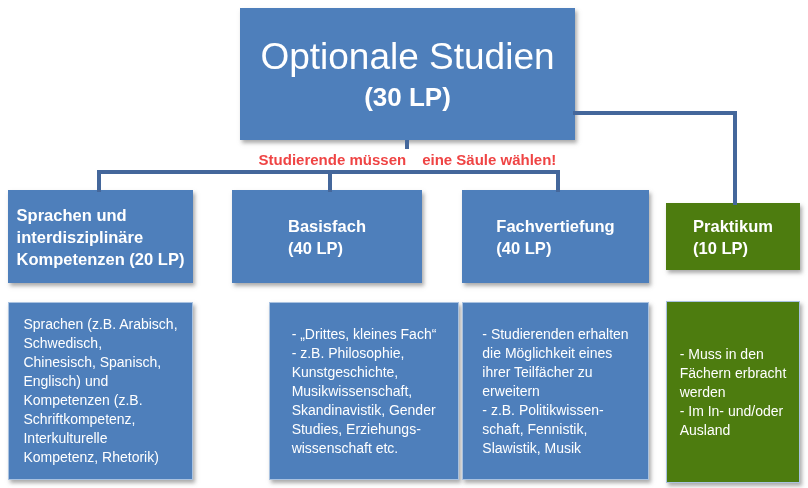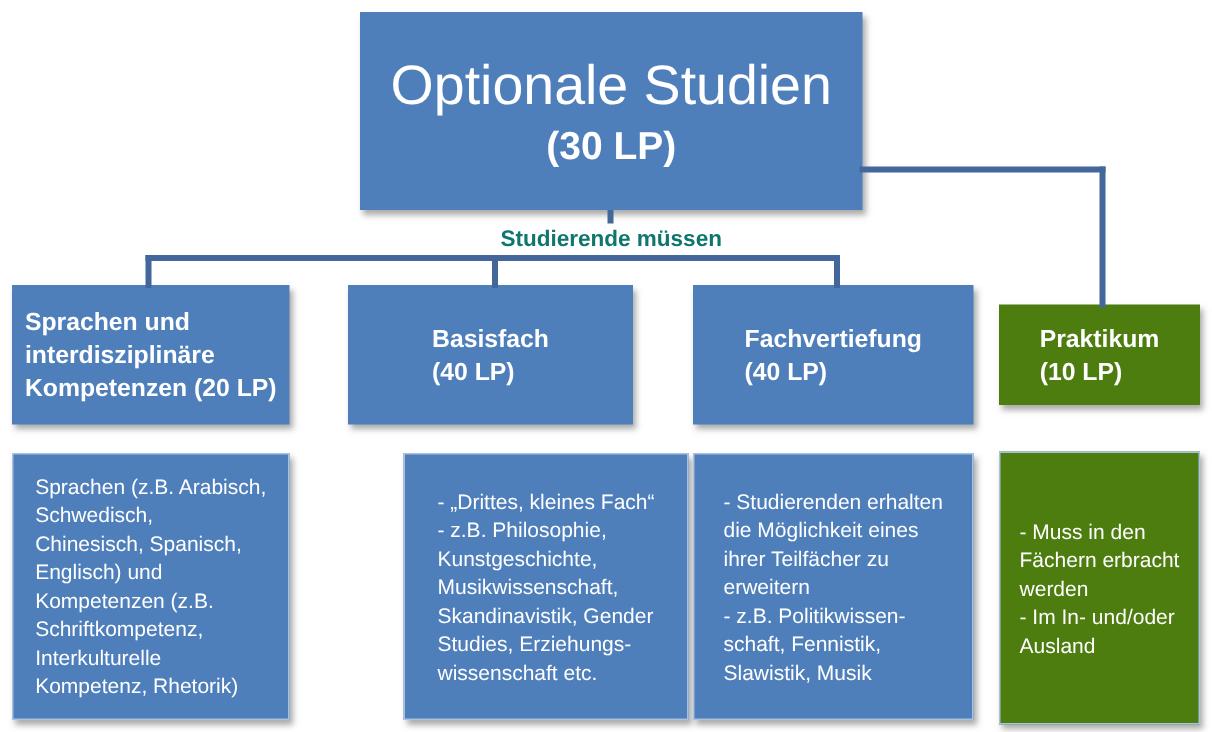--- a/index.html
+++ b/index.html
@@ -37,21 +37,21 @@
   #root-box { left: 240px; top: 8px; width: 335px; height: 132px; }
   #root-box .title { font-size: 37px; line-height: 46px; letter-spacing: 0px; }
   #root-box .subtitle { font-size: 26px; line-height: 34px; font-weight: 600; }
 
   
   #note {
     position: absolute;
     left: 240px; top: 147px; width: 335px; height: 24px;
     display: flex; align-items: center; justify-content: center;
     gap: 10px;
-    font-weight: bold; font-size: 15px; color: #0f766e;
+    font-weight: bold; font-size: 15px; color: #ef4444;
     z-index: 3;
   }
   #note span { background: #ffffff; padding: 2px 3px; white-space: nowrap; }
 
   
   .header-box { font-weight: bold; font-size: 16.5px; line-height: 22px; }
   #header-0 { left: 8px;   top: 190px; width: 185px; height: 93px; }
   #header-1 { left: 232px; top: 190px; width: 190px; height: 93px; }
   #header-2 { left: 462px; top: 190px; width: 187px; height: 93px; }
   #header-3 { left: 666px; top: 203px; width: 134px; height: 67px; }
@@ -90,20 +90,21 @@
   <div class="line" id="conn-right-h"></div>
   <div class="line" id="conn-right-v"></div>
 
   <div class="box" id="root-box">
     <div class="title">Optionale Studien</div>
     <div class="subtitle">(30 LP)</div>
   </div>
 
   <div id="note">
     <span>Studierende müssen</span>
+    <span>eine Säule wählen!</span>
   </div>
 
   <div class="box header-box" id="header-0">
     <div class="multiline">Sprachen und
 interdisziplinäre
 Kompetenzen (20 LP)</div>
   </div>
   <div class="box header-box" id="header-1">
     <div class="multiline">Basisfach
 (40 LP)</div>

